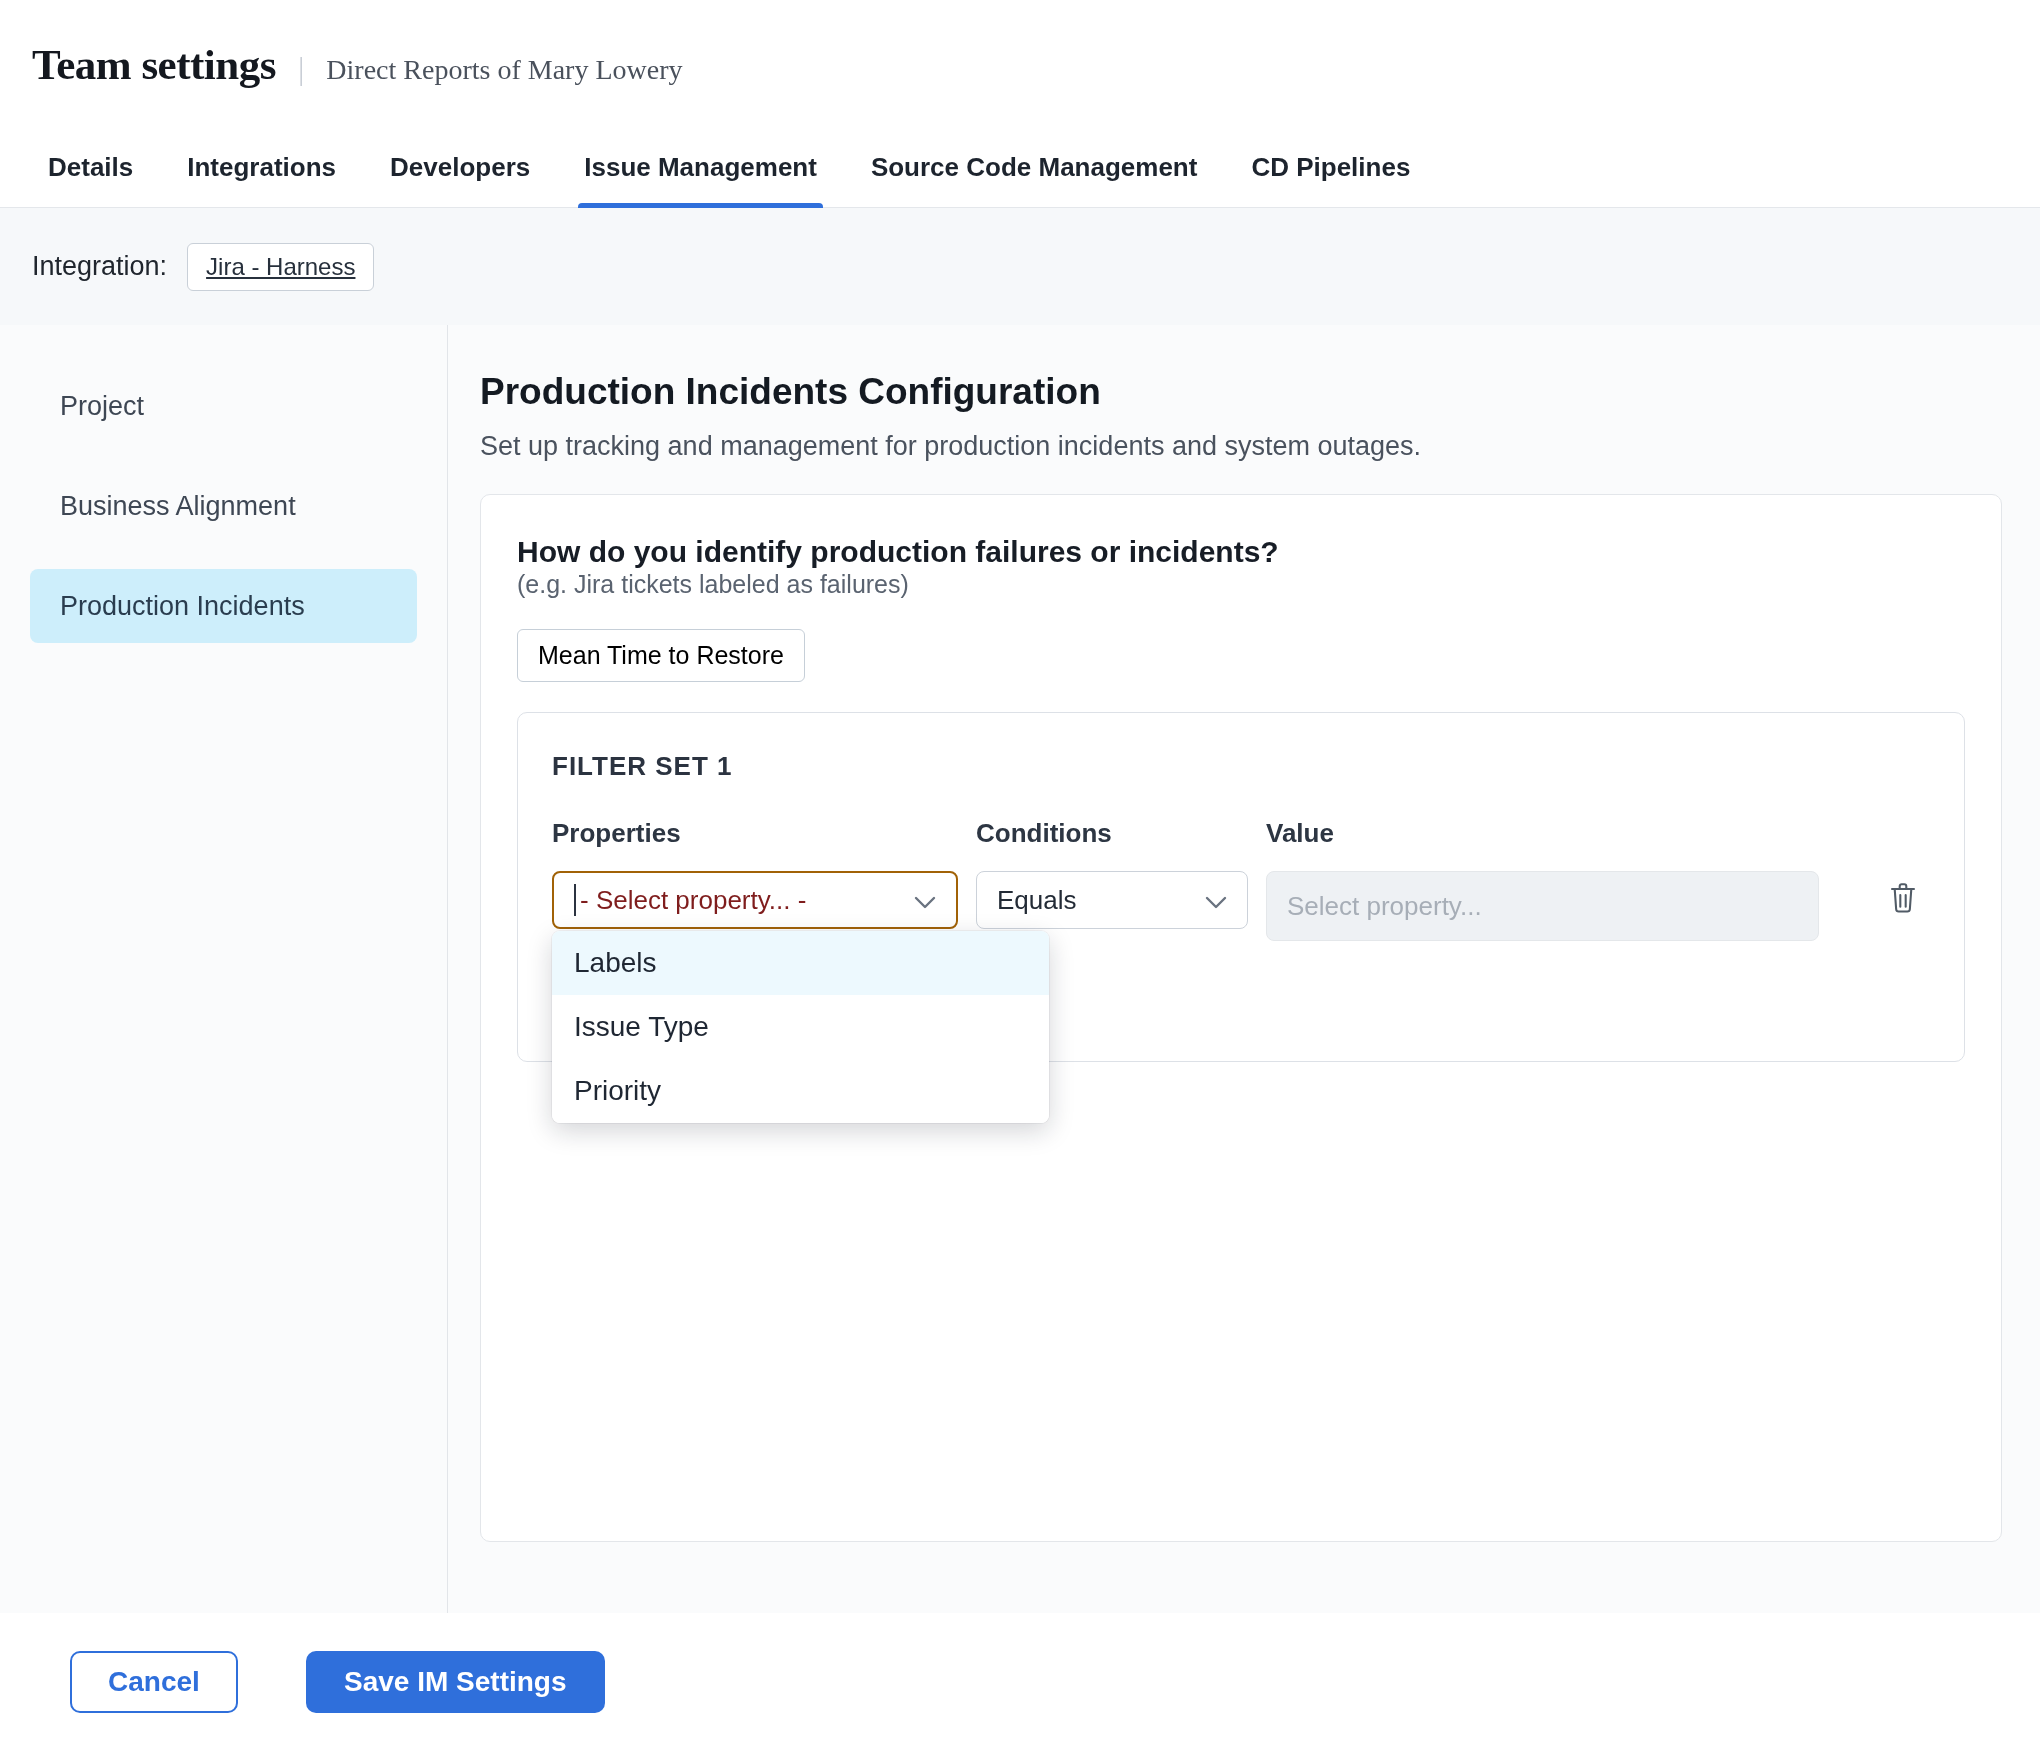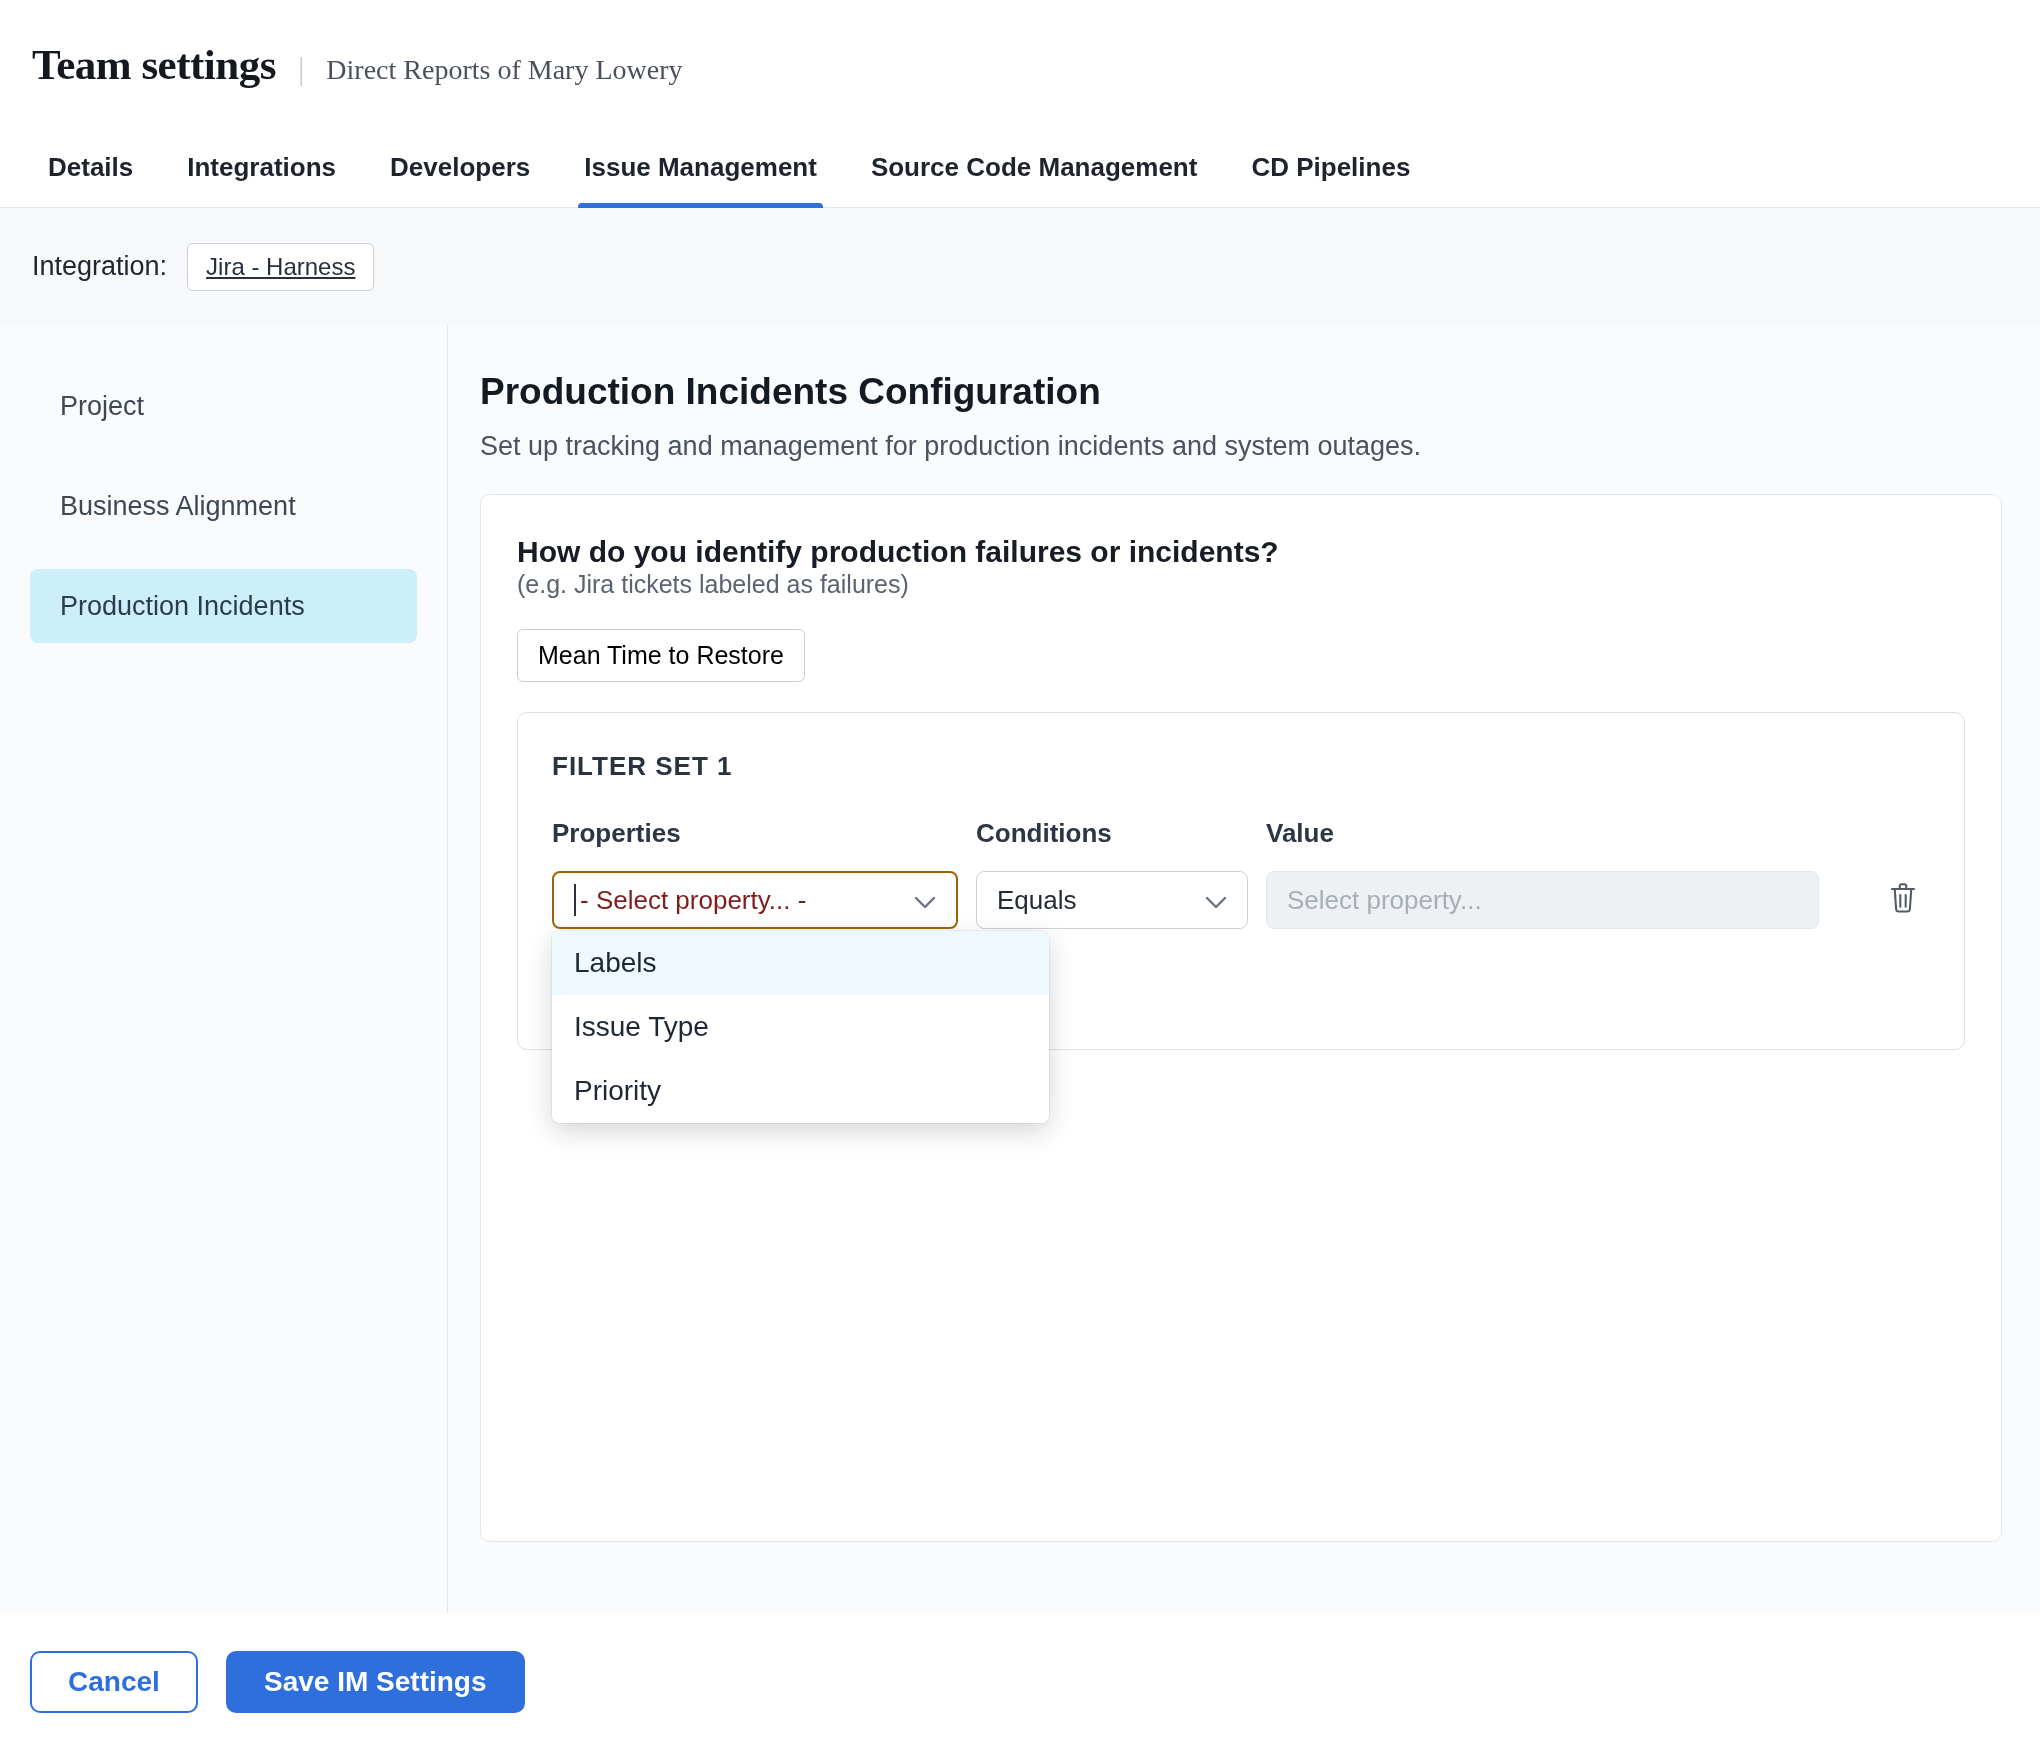--- a/index.html
+++ b/index.html
@@ -96,21 +96,21 @@
   }
   .select {
     border:1px solid #ccd2da; background:#fff; padding:0 20px;
     justify-content:space-between; color:#232b36; cursor:pointer;
   }
   .select.focused { border:2px solid #a16207; color:#7f1d1d; }
   .select .sel-text { display:flex; align-items:center; gap:2px; }
   .text-cursor { display:inline-block; width:2px; height:32px; background:#2b3340; margin-right:2px; }
 
   .value-input {
-    width:100%; height:58px; border-radius:8px; font-size:26px;
+    width:100%; height:70px; border-radius:8px; font-size:26px;
     background:#eef1f4; border:1px solid #e4e7ea; padding:14px 20px;
     color:#6b737d; font-family:"Liberation Sans","DejaVu Sans",sans-serif;
   }
   .value-input::placeholder { color:#a7aeb7; opacity:1; }
 
   .trash-wrap {
     margin-left:auto; margin-right:12px;
     height:58px; margin-top:52px;
     display:flex; align-items:center; cursor:pointer;
   }
@@ -126,21 +126,21 @@
   }
   .option.highlighted { background:#edf9fe; }
 
   
   .footer {
     height:137px; background:#ffffff;
     display:flex; align-items:center; gap:28px; padding:0 30px;
   }
   .btn {
     height:62px; border-radius:10px; font-size:28px; font-weight:700;
-    display:flex; align-items:center; justify-content:center; cursor:pointer;
+    display:flex; align-items:center; justify-content:center; cursor:pointer;margin-left:40px;
   }
   .btn-cancel { width:168px; background:#fff; border:2px solid #2f6fdb; color:#2f6fdb; }
   .btn-save  { padding:0 38px; background:#2f6fdb; border:none; color:#ffffff; }
 </style>
 </head>
 <body>
 
 <div class="page">
 
   <div class="header">

